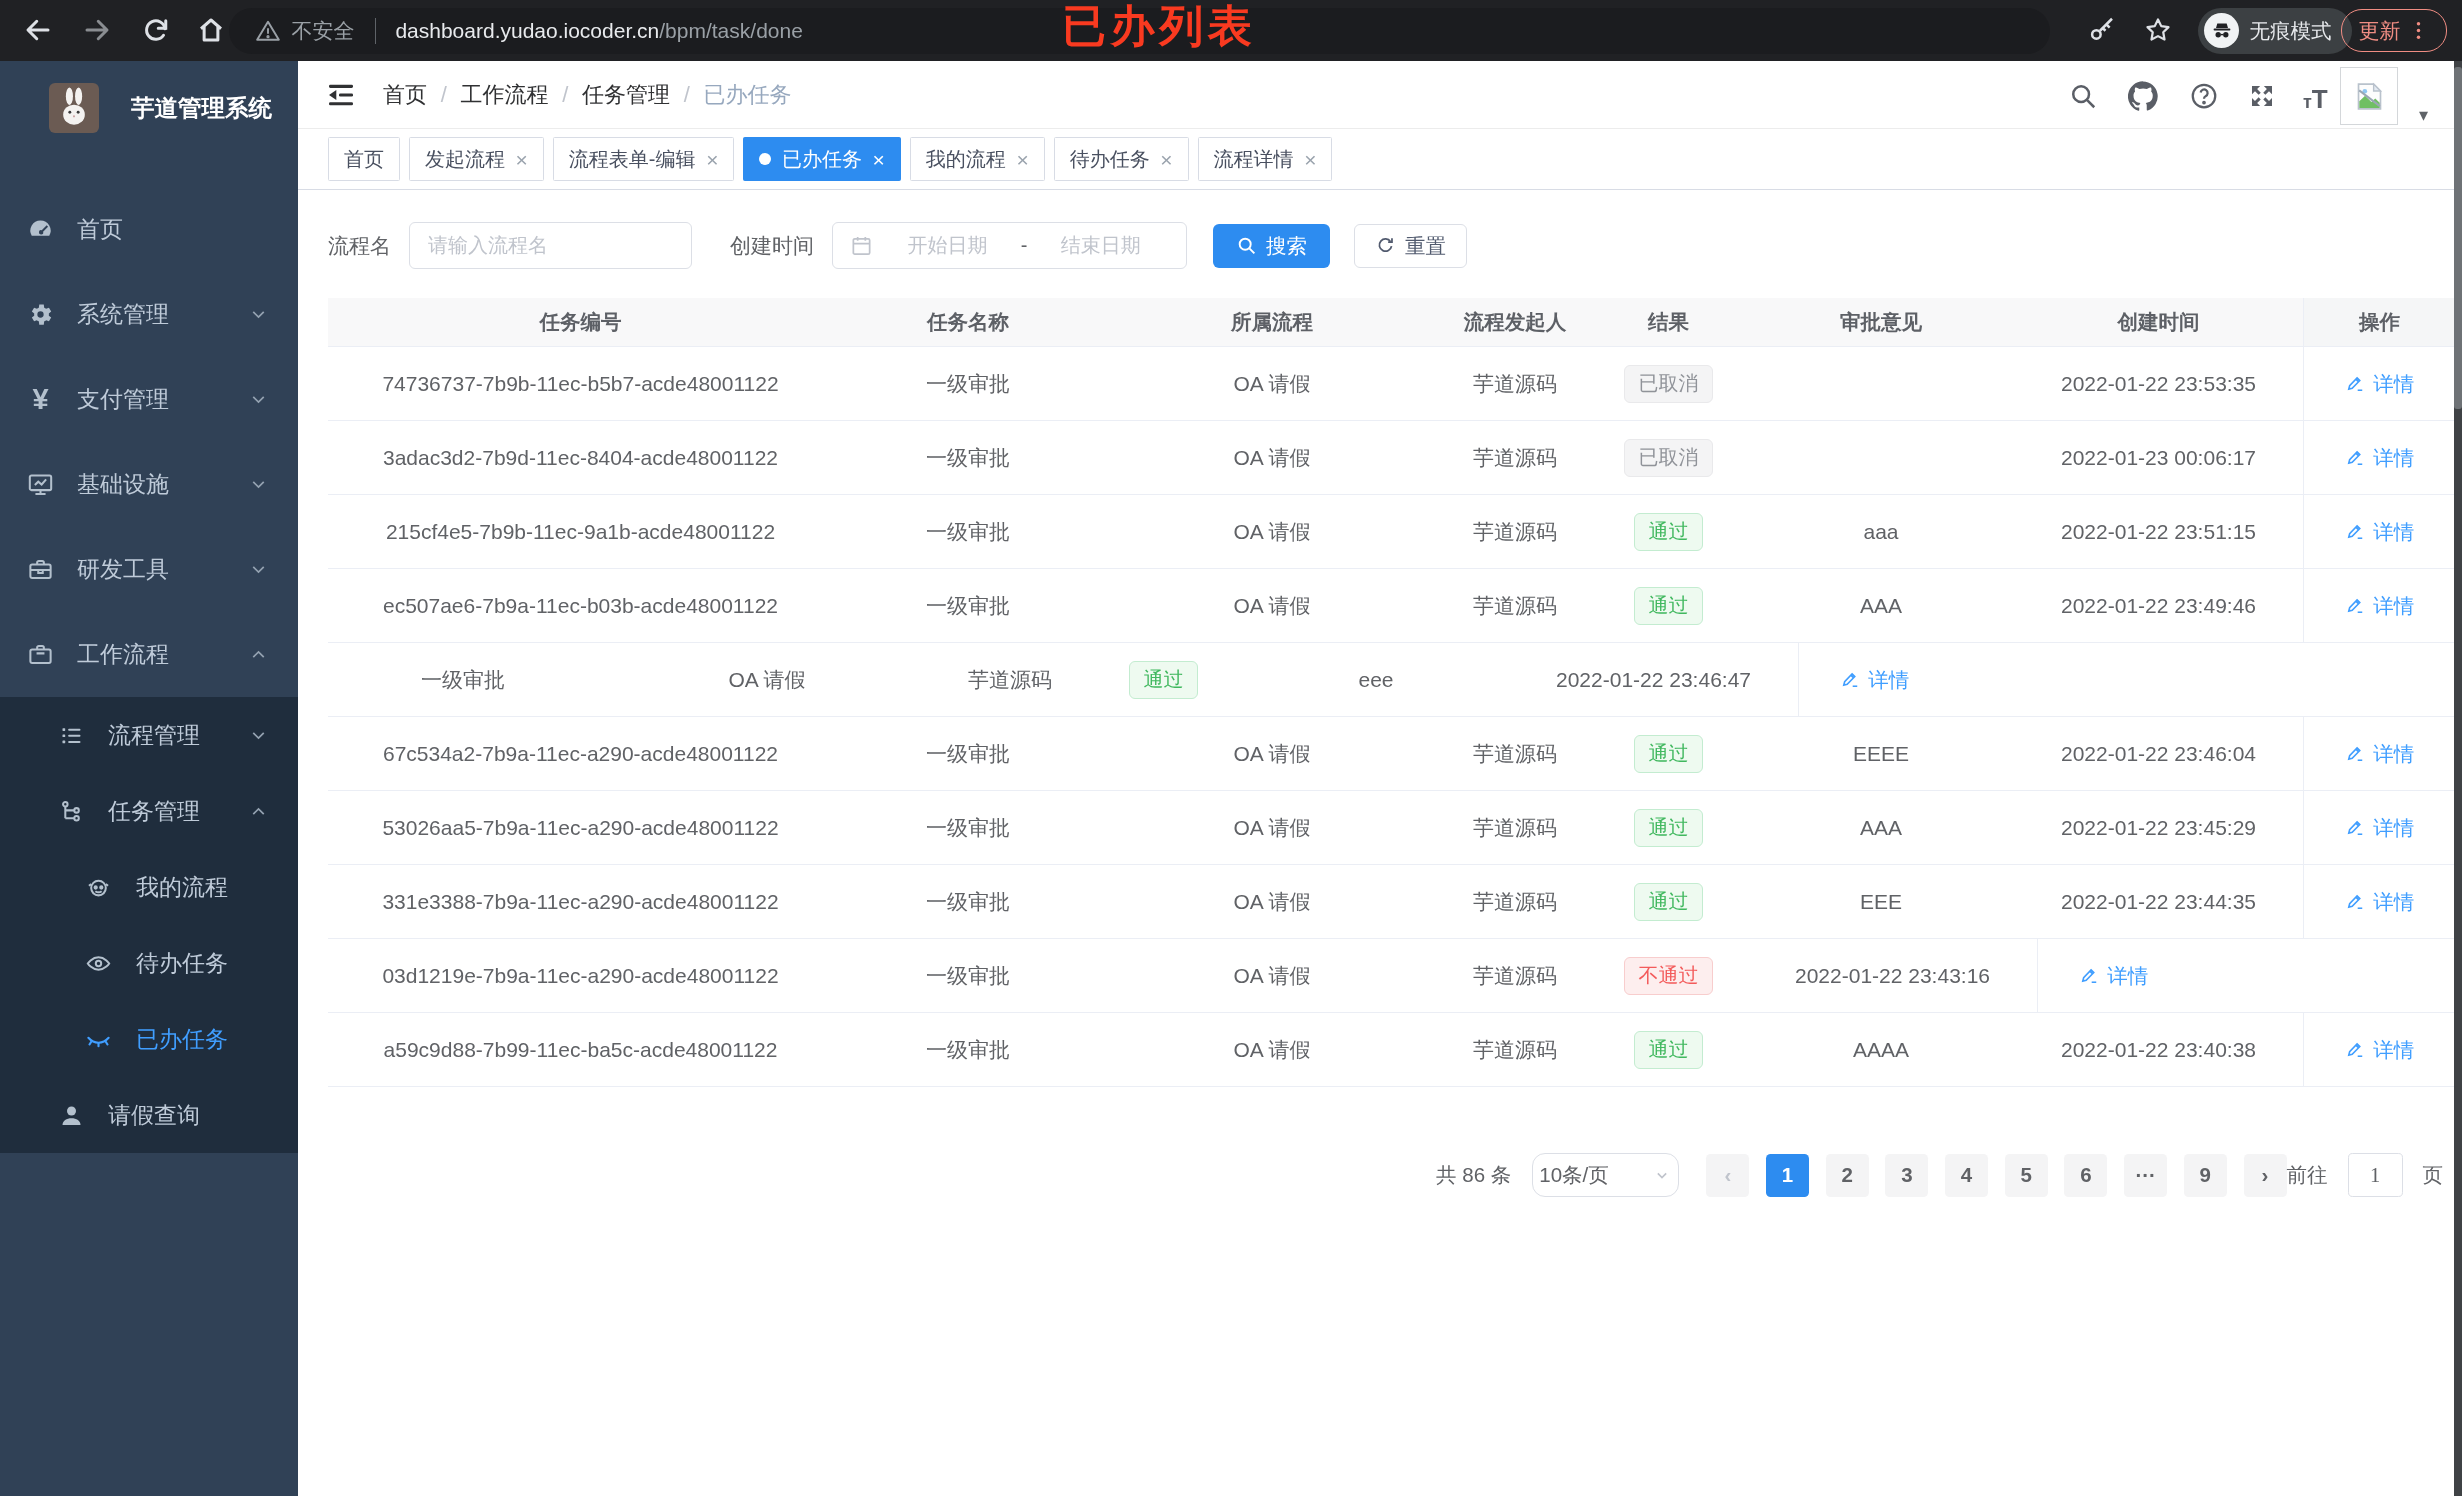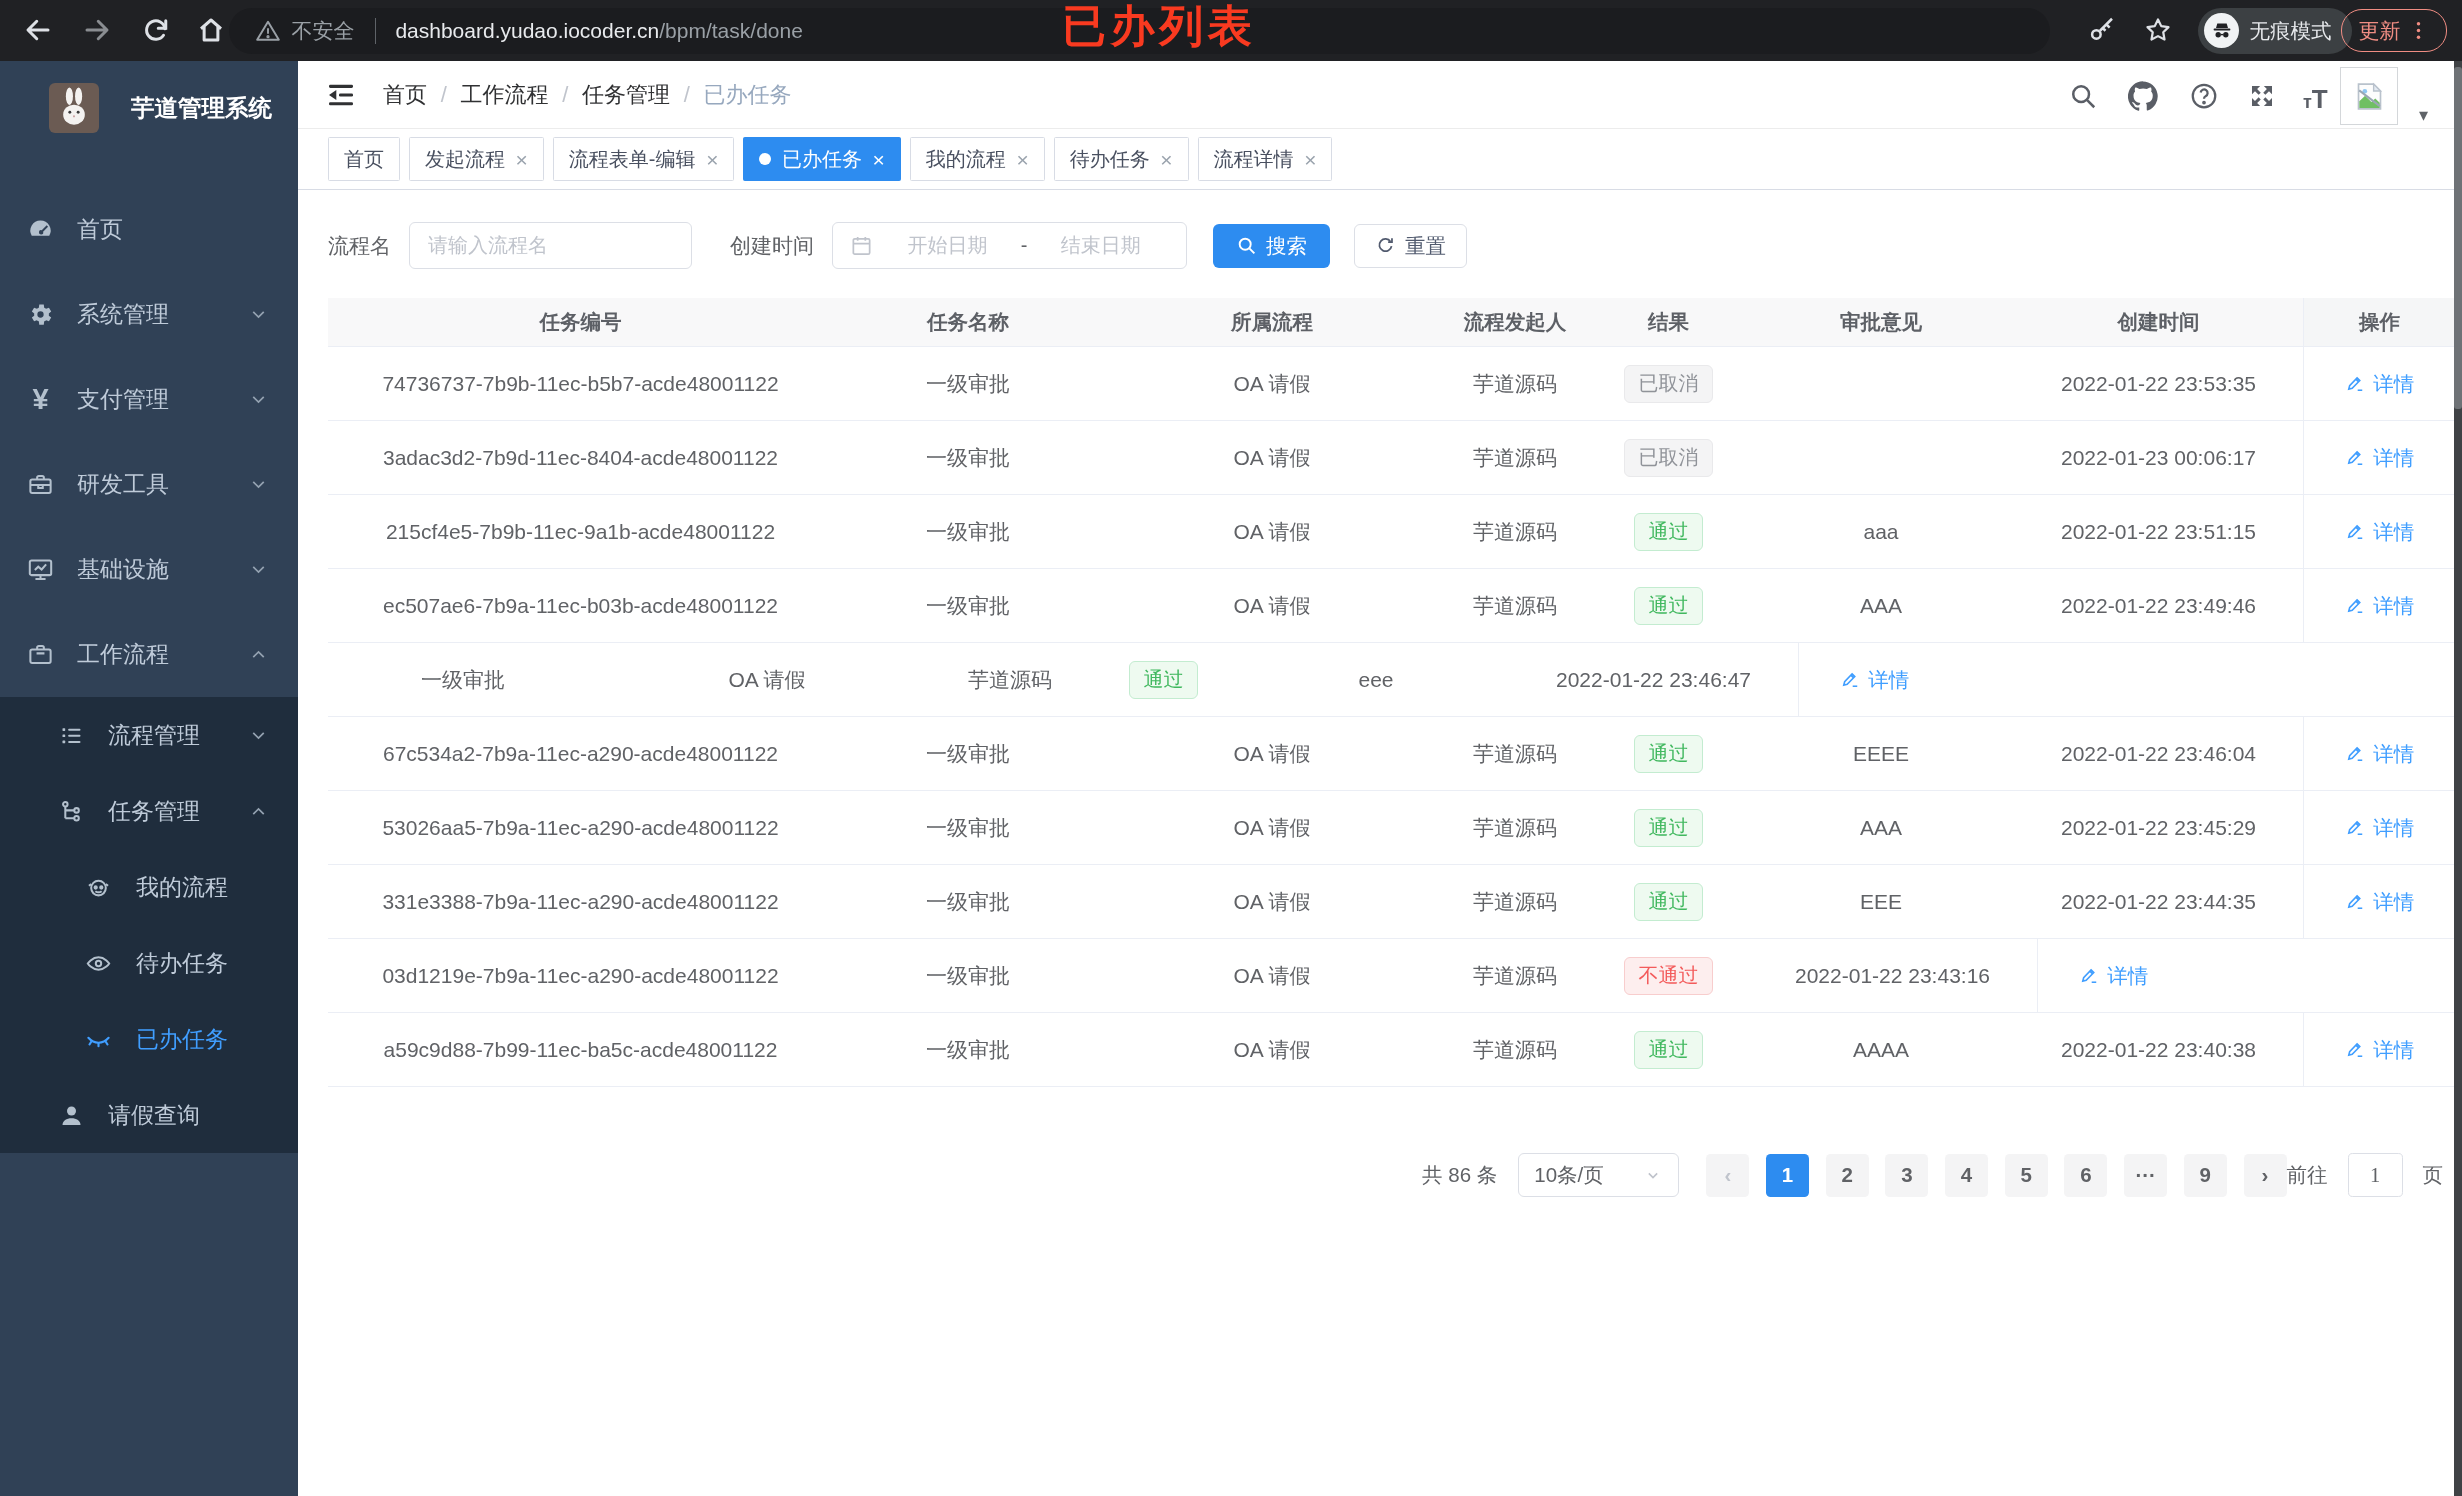--- a/index.html
+++ b/index.html
@@ -103,22 +103,22 @@
   .tag { height:38px; padding:0 13.7px; border-radius:6px; font-size:20px; display:inline-flex; align-items:center; border:0.8px solid; white-space:nowrap;}
   .tag.cancel { background:#f4f4f5; border-color:#e9e9eb; color:#909399; }
   .tag.pass   { background:#eefaf0; border-color:#c3ecd0; color:#41b85f; }
   .tag.fail   { background:#fdeeee; border-color:#f8cdcd; color:#f35b5b; }
   .link-detail { color:#409eff; display:inline-flex; align-items:center; gap:7.6px; font-size:20.5px; cursor:pointer;}
   .link-detail svg { width:21px; height:21px; }
 
   
   .pagination { position:absolute; top:1092px; right:12px; display:flex; align-items:center; font-size:20.5px; color:#606266;}
   .pg-total { margin-right:21px; white-space:nowrap;}
-  .pg-select { width:161px; height:44px; border:0.8px solid #dcdfe6; border-radius:6px; display:flex; align-items:center;
-    justify-content:space-between; padding:0 15px; cursor:pointer; margin-right:27px;}
+  .pg-select { width:147px; height:44px; border:0.8px solid #dcdfe6; border-radius:13px; display:flex; align-items:center;
+    justify-content:space-between; padding:0 6px; cursor:pointer; margin-right:27px;}
   .pg-select .sel-caret { width:20px; height:20px; color:#c0c4cc;}
   .pager { display:flex; align-items:center; gap:16.7px; }
   .pg { min-width:43px; height:43px; border-radius:4.6px; background:#f4f4f5; display:flex; align-items:center; justify-content:center;
     color:#606266; font-weight:600; cursor:pointer; padding:0 6px; font-size:20.5px;}
   .pg.active { background:#2d8cf0; color:#fff; cursor:default;}
   .pg.disabled { color:#c0c4cc; cursor:default;}
   .pg-goto { display:flex; align-items:center; gap:20px; white-space:nowrap;font-family:Liberation Serif, serif;}
   .pg-goto input { width:55px; height:44px; border:0.8px solid #dcdfe6; border-radius:4.6px; text-align:center; font-size:20.5px;
     color:#606266; outline:none; font-family:inherit;}
 
@@ -250,40 +250,40 @@
         <span class="mi-label">支付管理</span>
         <span class="mi-chev down">
           <svg viewBox="0 0 24 24" fill="none" stroke="currentColor" stroke-width="2">
             <path d="M6 9l6 6 6-6"></path>
           </svg>
         </span>
       </div>
       <div class="mi lv1">
         <span class="mi-icon">
           <svg viewBox="0 0 24 24" fill="none" stroke="currentColor" stroke-width="1.8">
-            <rect x="3" y="7.5" width="18" height="12" rx="1.5"></rect>
-            <path d="M9 7.5V6a1.5 1.5 0 0 1 1.5-1.5h3A1.5 1.5 0 0 1 15 6v1.5M3 12.5h18M10 12.5v2.6h4v-2.6"></path>
-          </svg>
-        </span>
-        <span class="mi-label">研发工具</span>
+            <rect x="2.5" y="4" width="19" height="13" rx="1.5"></rect>
+            <path d="M7 12.5l3-3 3 2.5 4-4.5"></path>
+            <path d="M12 17v3.5M7.5 20.5h9"></path>
+          </svg>
+        </span>
+        <span class="mi-label">基础设施</span>
         <span class="mi-chev down">
           <svg viewBox="0 0 24 24" fill="none" stroke="currentColor" stroke-width="2">
             <path d="M6 9l6 6 6-6"></path>
           </svg>
         </span>
       </div>
       <div class="mi lv1">
         <span class="mi-icon">
           <svg viewBox="0 0 24 24" fill="none" stroke="currentColor" stroke-width="1.8">
-            <rect x="2.5" y="4" width="19" height="13" rx="1.5"></rect>
-            <path d="M7 12.5l3-3 3 2.5 4-4.5"></path>
-            <path d="M12 17v3.5M7.5 20.5h9"></path>
-          </svg>
-        </span>
-        <span class="mi-label">基础设施</span>
+            <rect x="3" y="7.5" width="18" height="12" rx="1.5"></rect>
+            <path d="M9 7.5V6a1.5 1.5 0 0 1 1.5-1.5h3A1.5 1.5 0 0 1 15 6v1.5M3 12.5h18M10 12.5v2.6h4v-2.6"></path>
+          </svg>
+        </span>
+        <span class="mi-label">研发工具</span>
         <span class="mi-chev down">
           <svg viewBox="0 0 24 24" fill="none" stroke="currentColor" stroke-width="2">
             <path d="M6 9l6 6 6-6"></path>
           </svg>
         </span>
       </div>
       <div class="mi lv1">
         <span class="mi-icon">
           <svg viewBox="0 0 24 24" fill="none" stroke="currentColor" stroke-width="1.8">
             <rect x="3" y="7.5" width="18" height="12" rx="1.5"></rect>

